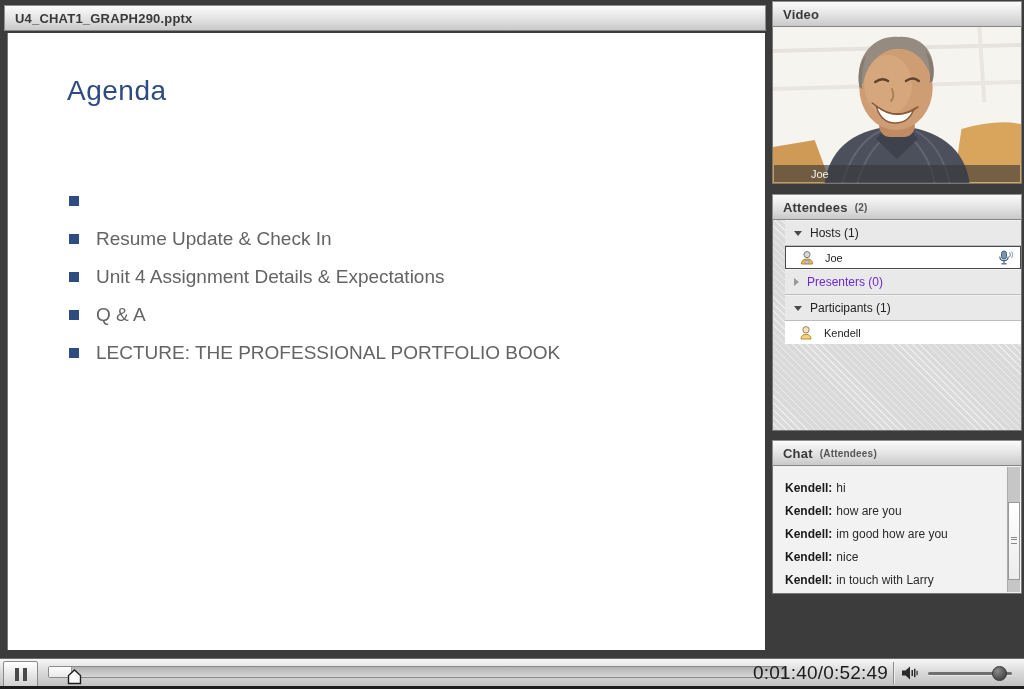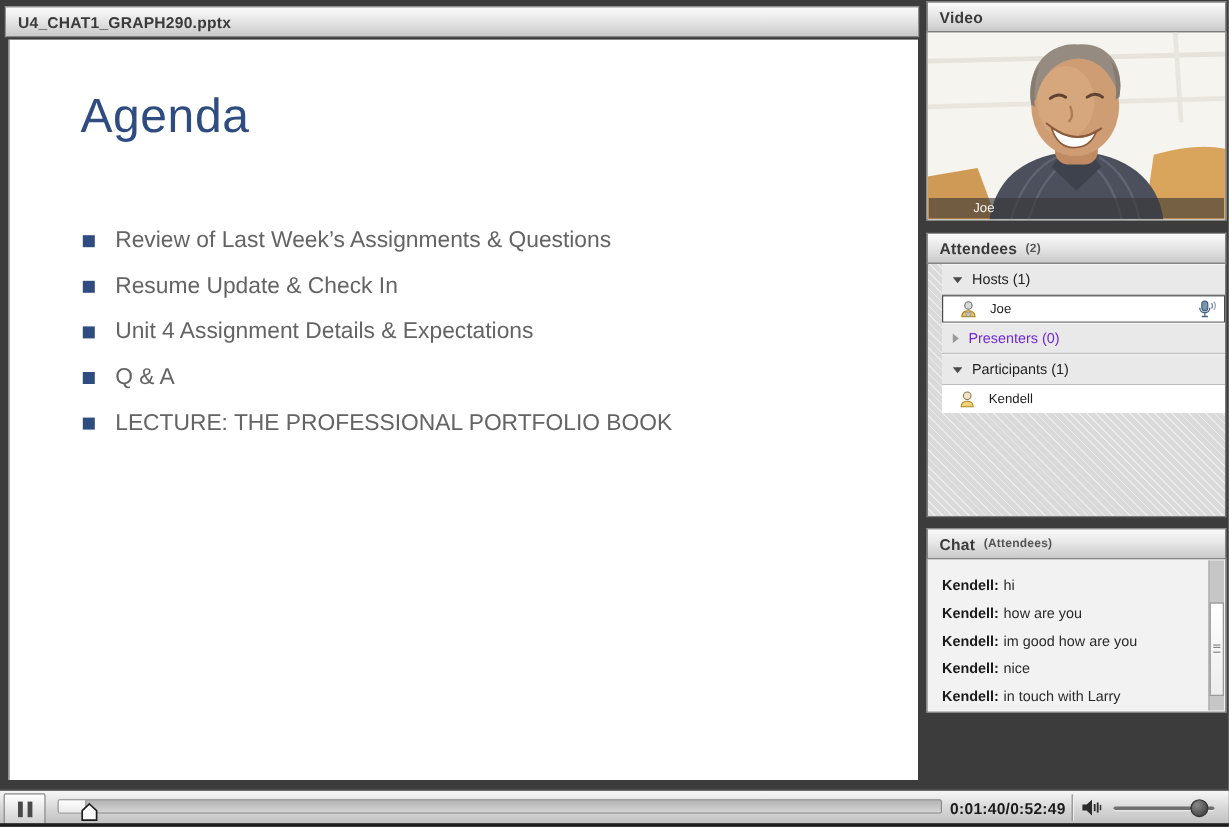--- a/index.html
+++ b/index.html
@@ -20,21 +20,21 @@
   .pod-title .sub{font-size:10px;font-weight:bold;color:#555;margin-left:7px;letter-spacing:.2px;}
 
   
   .main-titlebar{position:absolute;left:4px;top:5px;width:762px;}
   .slide{
     position:absolute;left:7px;top:33px;width:757px;height:617px;
     background:#ffffff;border-left:1px solid #777;
   }
   .slide-title{
     position:absolute;left:59px;top:42px;margin:0;
-    font-size:40px;font-weight:normal;color:#2e4c80;letter-spacing:.5px;
+    font-size:28px;font-weight:normal;color:#2e4c80;letter-spacing:.5px;
   }
   .bullets{position:absolute;left:0;top:149px;margin:0;padding:0;list-style:none;width:100%;}
   .bullets li{
     height:38px;display:flex;align-items:center;
     font-size:19px;color:#646464;white-space:nowrap;
   }
   .bullets .sq{
     width:10px;height:10px;background:#2e4c80;margin-left:61px;margin-right:17px;flex:0 0 auto;
   }
 
@@ -108,21 +108,21 @@
     border:1px solid #8a8a8a;border-radius:2px;
     background:linear-gradient(#b2b2b2,#d6d6d6);
   }
   .progress-fill{
     position:absolute;left:0;top:0;bottom:0;width:3%;
     background:linear-gradient(#fdfdfd,#e9e9e9);border-right:1px solid #9a9a9a;
   }
   .playhead{position:absolute;top:2px;left:calc(3% - 4px);width:15px;height:16px;}
   .time{
     position:absolute;right:136px;top:0;height:28px;display:flex;align-items:center;
-    font-size:13px;font-weight:bold;color:#1b1b1b;letter-spacing:.2px;text-align:center;
+    font-size:19px;font-weight:normal;color:#1b1b1b;letter-spacing:.2px;text-align:center;
   }
   .vsep{position:absolute;left:893px;top:3px;bottom:5px;width:1px;background:#8a8a8a;box-shadow:1px 0 0 #eee;}
   .speaker{position:absolute;left:901px;top:6px;width:18px;height:16px;}
   .vol-slider{position:absolute;left:928px;top:13px;width:84px;height:3px;background:#6f6f6f;border-radius:2px;box-shadow:0 1px 0 #e8e8e8;}
   .vol-knob{
     position:absolute;top:-6px;left:calc(92% - 13px);width:15px;height:15px;border-radius:50%;
     background:radial-gradient(circle at 35% 30%,#8a8a8a,#4c4c4c 70%);border:1px solid #333;box-sizing:border-box;
   }
 </style>
 </head>
@@ -130,21 +130,20 @@
 
 <div>
   <div class="pod-title main-titlebar">
     <span>U4_CHAT1_GRAPH290.pptx</span>
   </div>
   <div class="slide">
     <h1 class="slide-title">Agenda</h1>
     <ul class="bullets">
       <li>
           <span class="sq"></span>
-          <span>Review of Last Week’s Assignments &amp; Questions</span>
         </li>
       <li>
           <span class="sq"></span>
           <span>Resume Update &amp; Check In</span>
         </li>
       <li>
           <span class="sq"></span>
           <span>Unit 4 Assignment Details &amp; Expectations</span>
         </li>
       <li>

